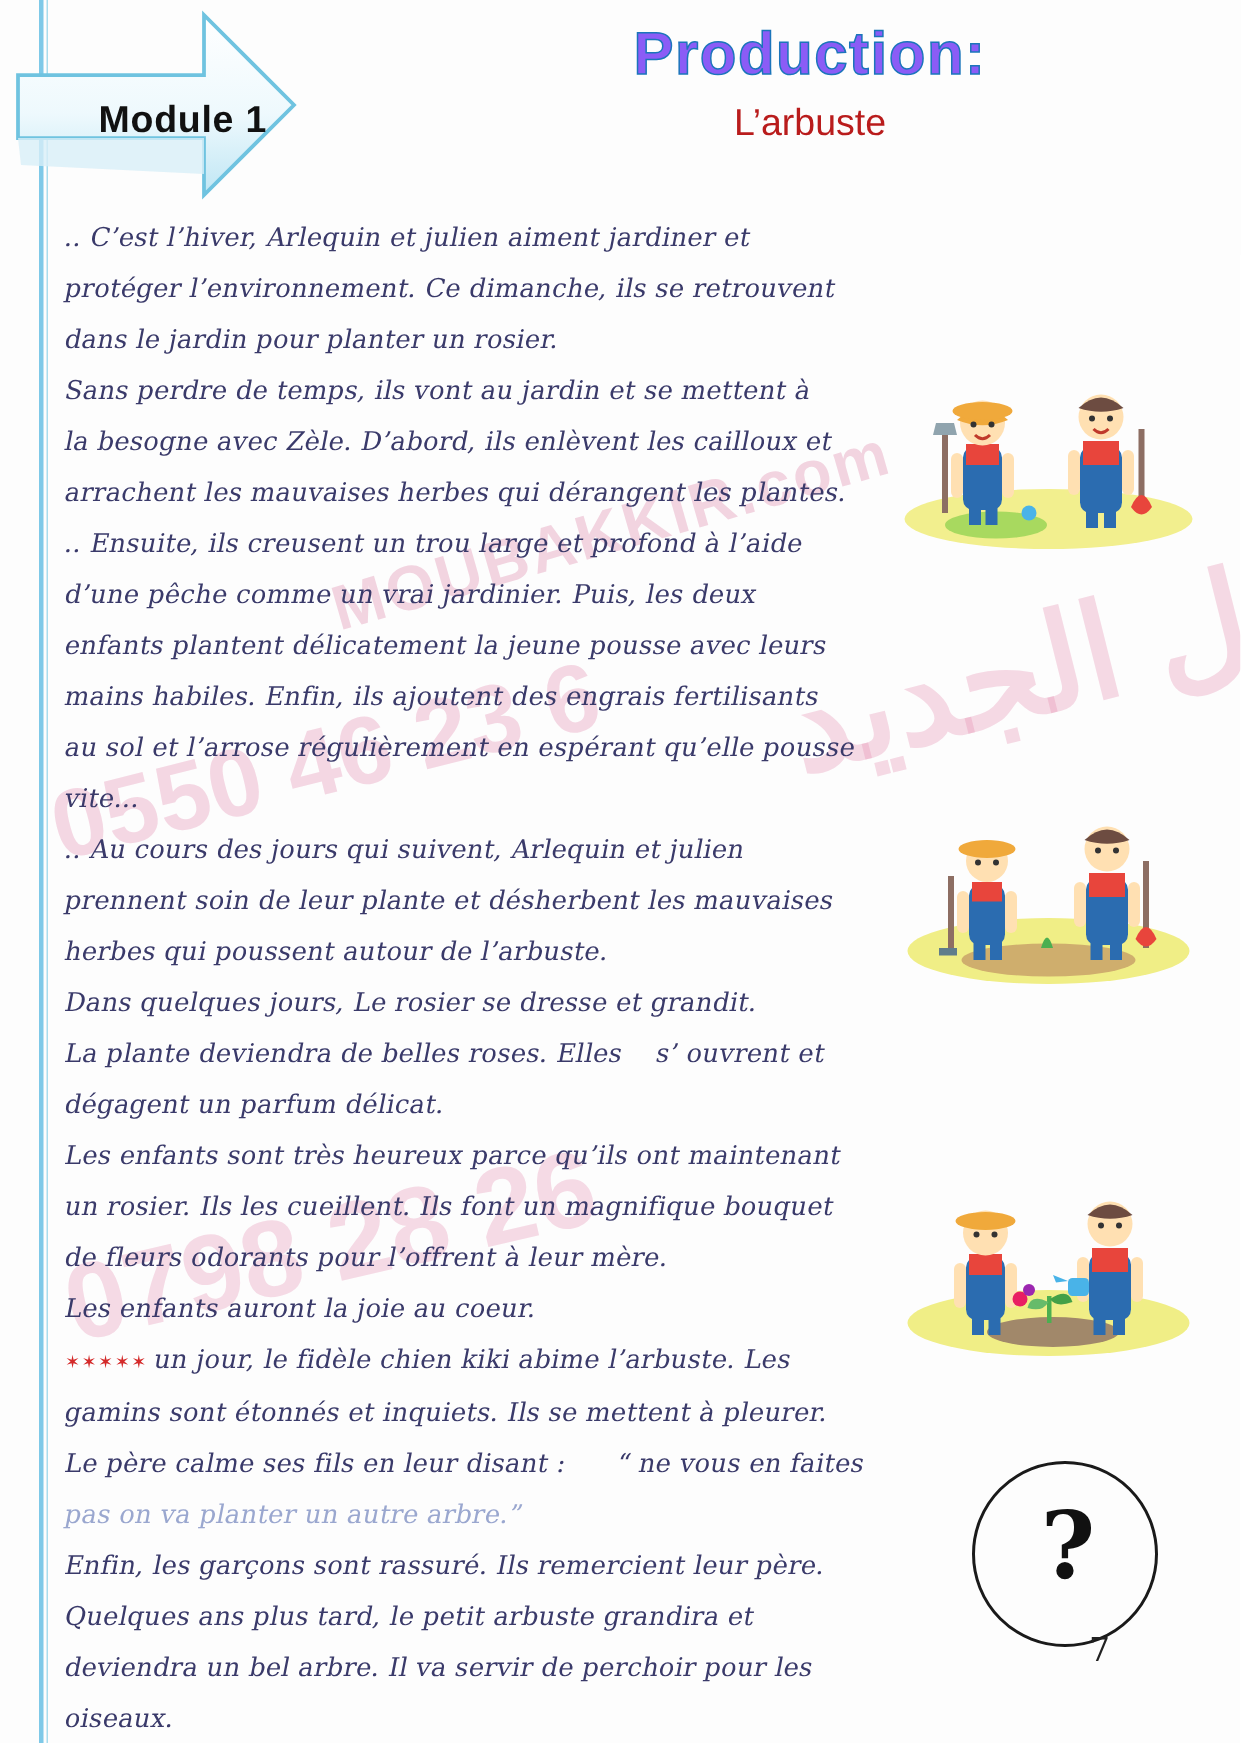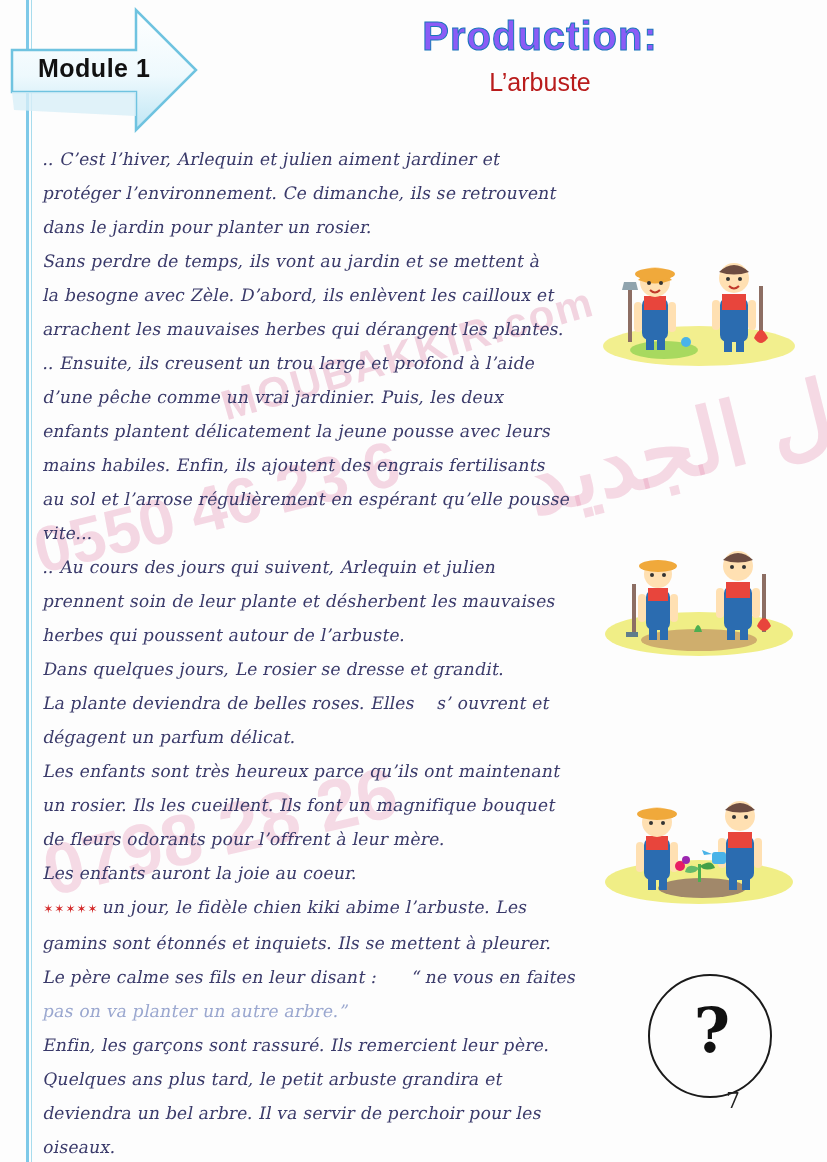--- a/index.html
+++ b/index.html
@@ -40,26 +40,27 @@
     top: 6px;
     width: 192px;
     height: 134px;
   }
   .module-banner svg {
     display: block;
   }
   .module-label {
     position: absolute;
     left: 30px;
-    top: 48px;
+    top: 60px;
     width: 140px;
     font-size: 25px;
     font-weight: bold;
     color: #111;
     letter-spacing: 0.5px;
+    text-align: right;
   }
 
   
   .title-main {
     position: absolute;
     left: 330px;
     top: 14px;
     width: 420px;
     text-align: center;
     font-size: 40px;

